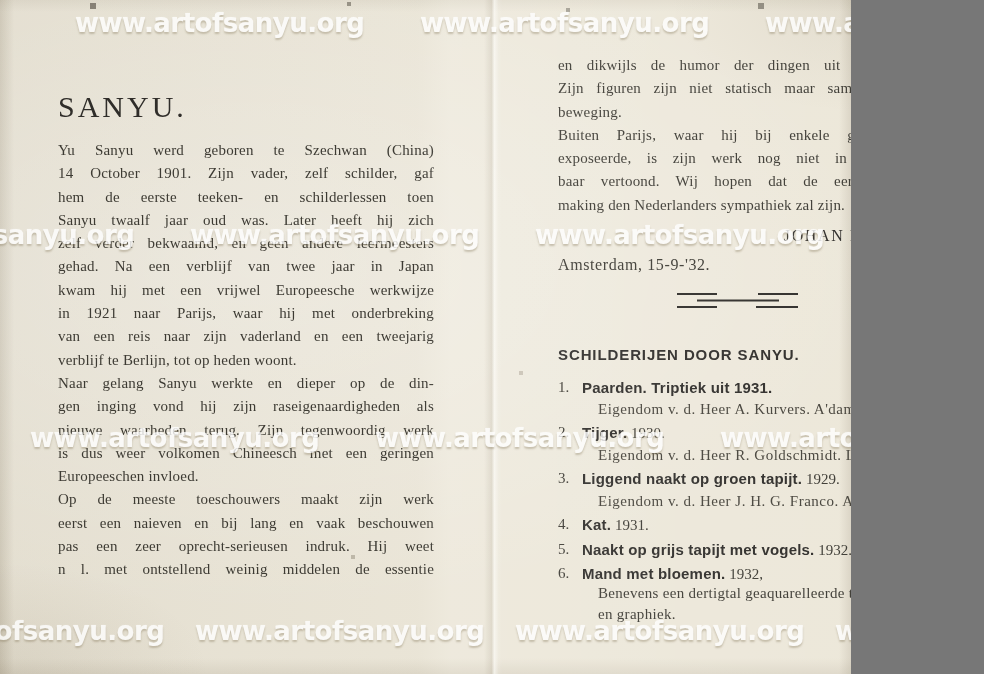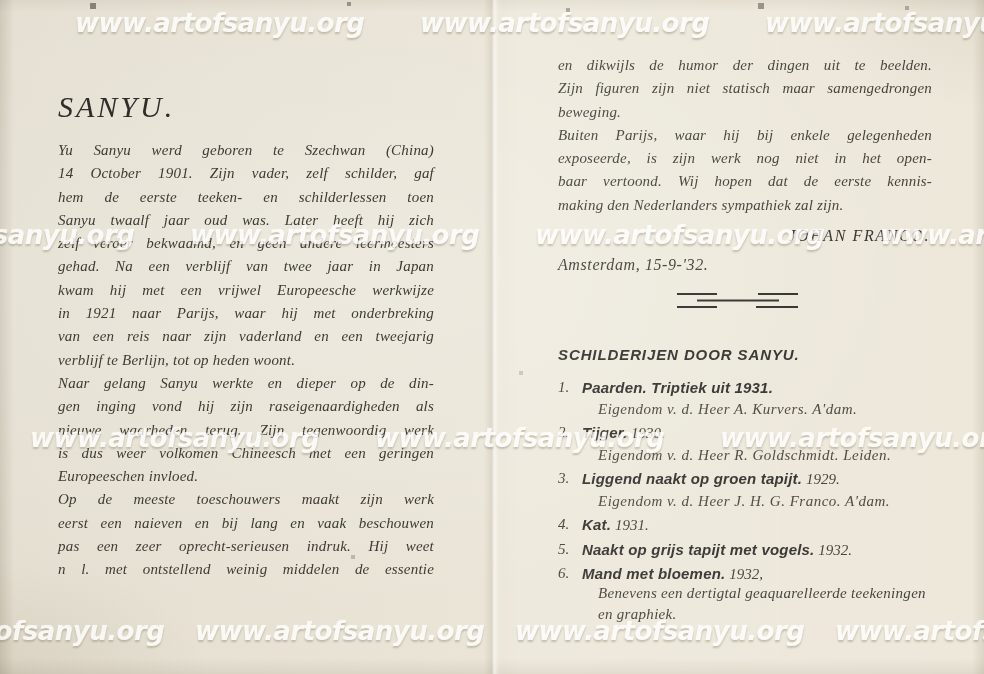--- a/index.html
+++ b/index.html
@@ -1,30 +1,29 @@
 <!DOCTYPE html>
 <html style="--paper: #ece7d9; --ink: #3c3a33; --ink_bold: #2e2c29; --watermark: #ffffff;"><head>
 <meta charset="utf-8">
 <style>
   html,body{margin:0;padding:0;background:#777;}
   .scan{
     position:relative;
-    width:984px;height:674px;
+    width:851px;height:674px;
     overflow:hidden;
     font-family:"Liberation Serif", serif;
     background:
       radial-gradient(ellipse 900px 500px at 30% 40%, rgba(255,255,255,0.28), rgba(255,255,255,0) 70%),
       radial-gradient(ellipse 300px 160px at 0% 100%, rgba(110,95,65,0.10), rgba(110,95,65,0) 70%),
       radial-gradient(ellipse 260px 160px at 100% 0%, rgba(110,95,65,0.08), rgba(110,95,65,0) 70%),
       linear-gradient(90deg, rgba(105,92,66,0.18) 0px, rgba(105,92,66,0) 14px),
       linear-gradient(-90deg, rgba(105,92,66,0.14) 0px, rgba(105,92,66,0) 12px),
       linear-gradient(0deg, rgba(105,92,66,0.10) 0px, rgba(105,92,66,0) 16px),
       linear-gradient(180deg, rgba(105,92,66,0.08) 0px, rgba(105,92,66,0) 12px),
       var(--paper,#ece7d9);
-    font-style: italic;
   }
   .gutter{
     position:absolute;left:484px;top:0;width:18px;height:674px;z-index:1;
     background:linear-gradient(90deg, rgba(255,255,255,0) 0%, rgba(110,95,70,0.13) 42%, rgba(255,255,252,0.55) 58%, rgba(255,255,252,0.10) 80%, rgba(255,255,255,0) 100%);
   }
   .vignette{
     position:absolute;inset:0;z-index:4;pointer-events:none;
     background:
       linear-gradient(90deg, rgba(80,70,50,0.05) 0%, rgba(80,70,50,0.015) 49%, rgba(255,255,255,0.10) 53%, rgba(255,255,255,0.03) 100%);
   }

